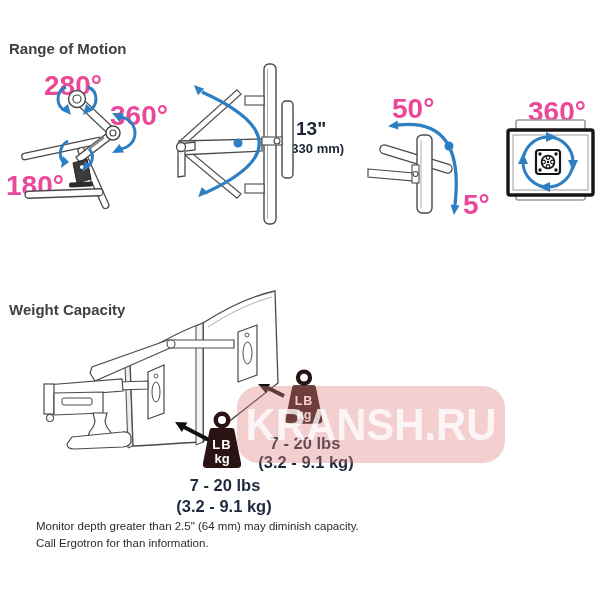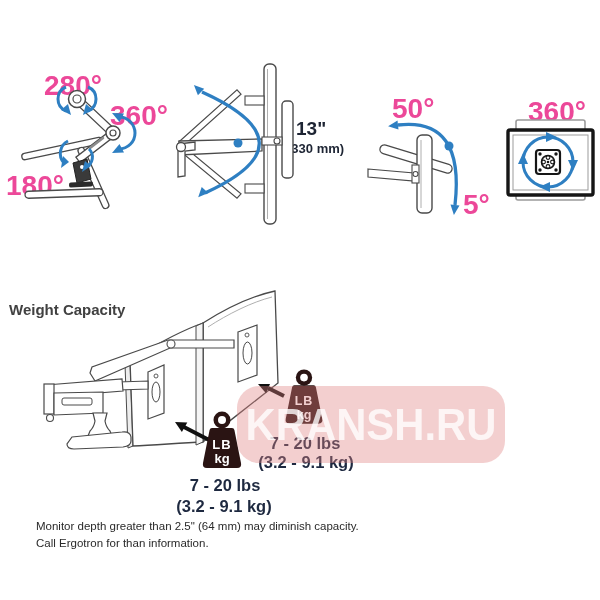--- a/index.html
+++ b/index.html
@@ -18,20 +18,21 @@
              display:flex;align-items:center;justify-content:center;pointer-events:none;}
   #watermark span{font-weight:bold;font-size:44px;color:rgba(255,255,255,0.78);
                   letter-spacing:0px;transform:scaleX(0.95);white-space:nowrap;}
   svg{overflow:visible;}
 </style>
 </head>
 <body>
 
 <div id="stage">
 
+  <div class="heading" style="left:9px;top:40px;">Range of Motion</div>
   <div class="heading" style="left:9px;top:301px;">Weight Capacity</div>
 
   <svg class="dsvg" style="left:5px;top:63px;" width="160" height="155" viewBox="0 0 160 155">
     <g stroke="#4a4a4a" stroke-width="1.3" fill="#ffffff">
       <rect x="16" y="82.3" width="82" height="6.5" rx="3" transform="rotate(-12 57 85.5)"></rect>
       <rect x="55.5" y="111.8" width="66" height="6.5" rx="3" transform="rotate(66 88.5 115)"></rect>
       <rect x="20" y="127" width="78" height="7" rx="3.5" transform="rotate(-2 59 130)"></rect>
     </g>
     <g>
       <polygon points="69.3,38.9 74.7,33.1 110.7,67.1 105.3,72.9" fill="#fff" stroke="#4a4a4a" stroke-width="1.3"></polygon>

